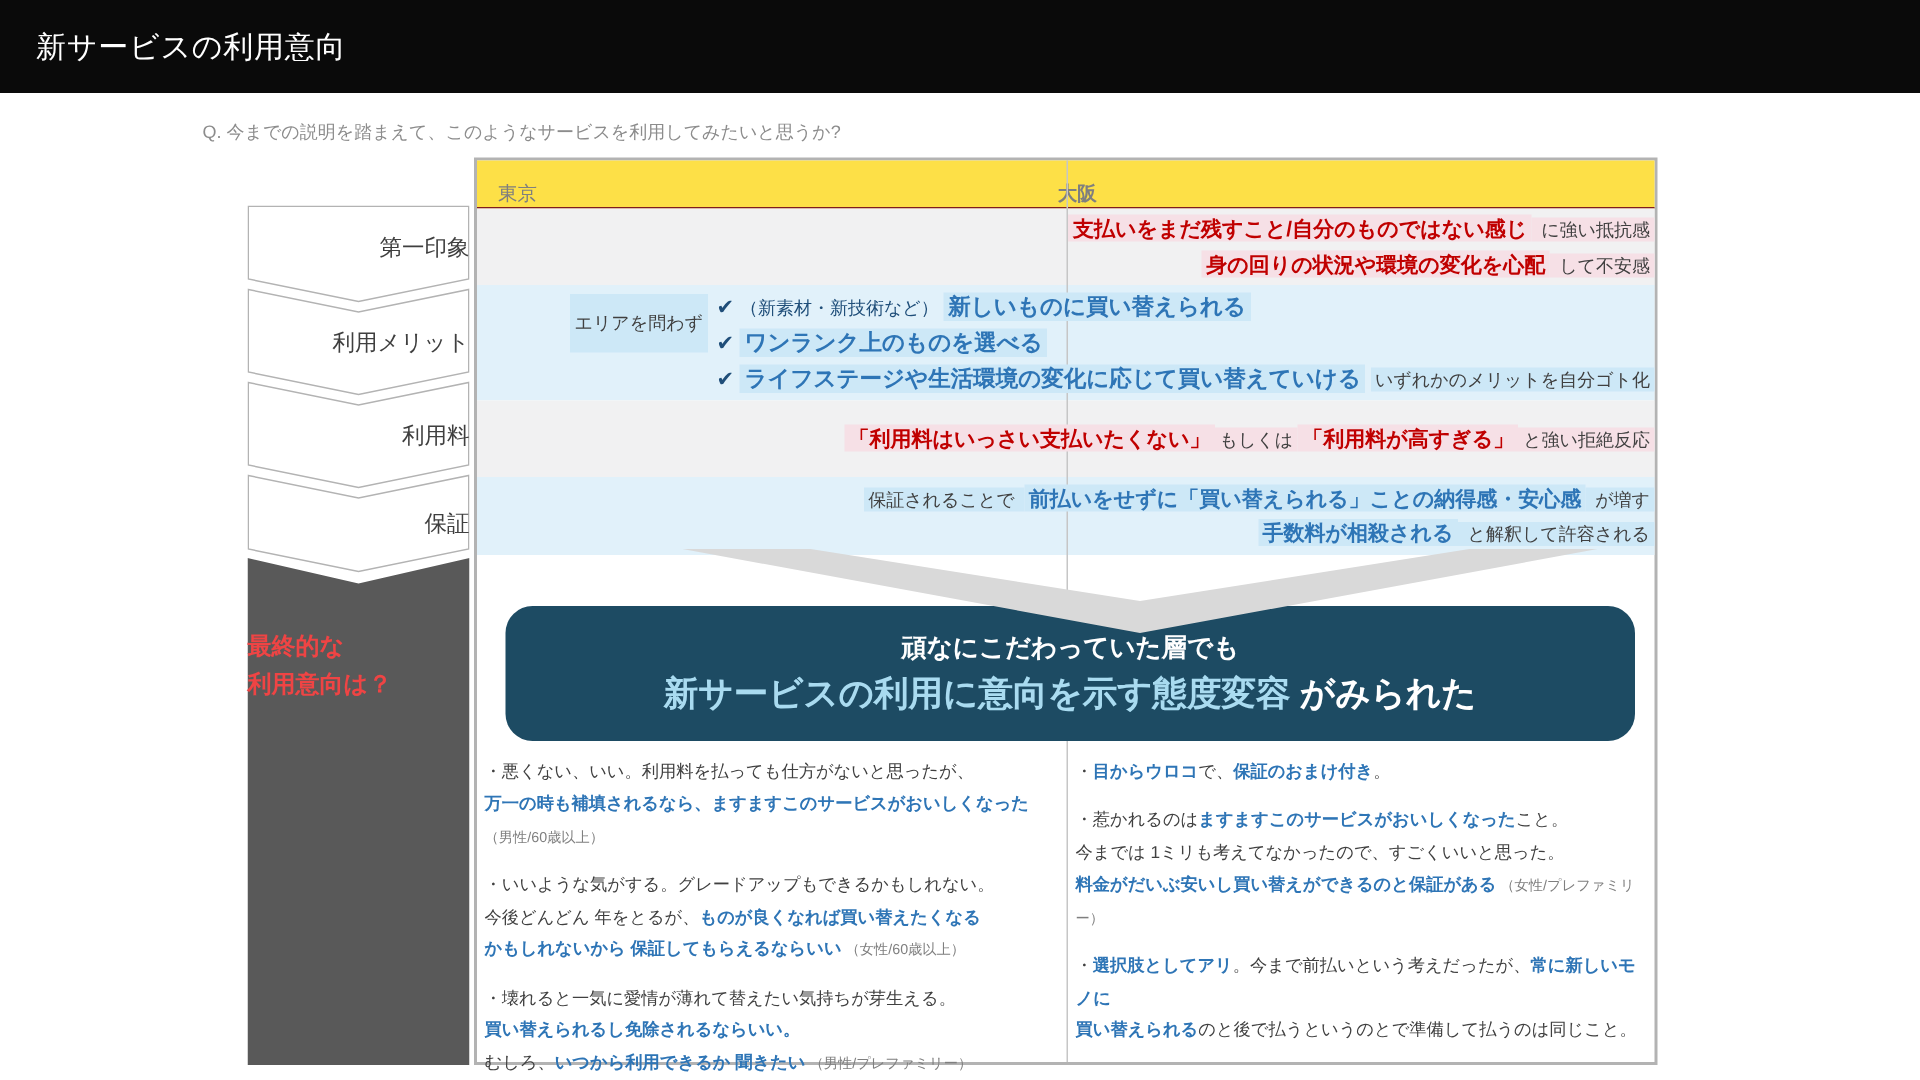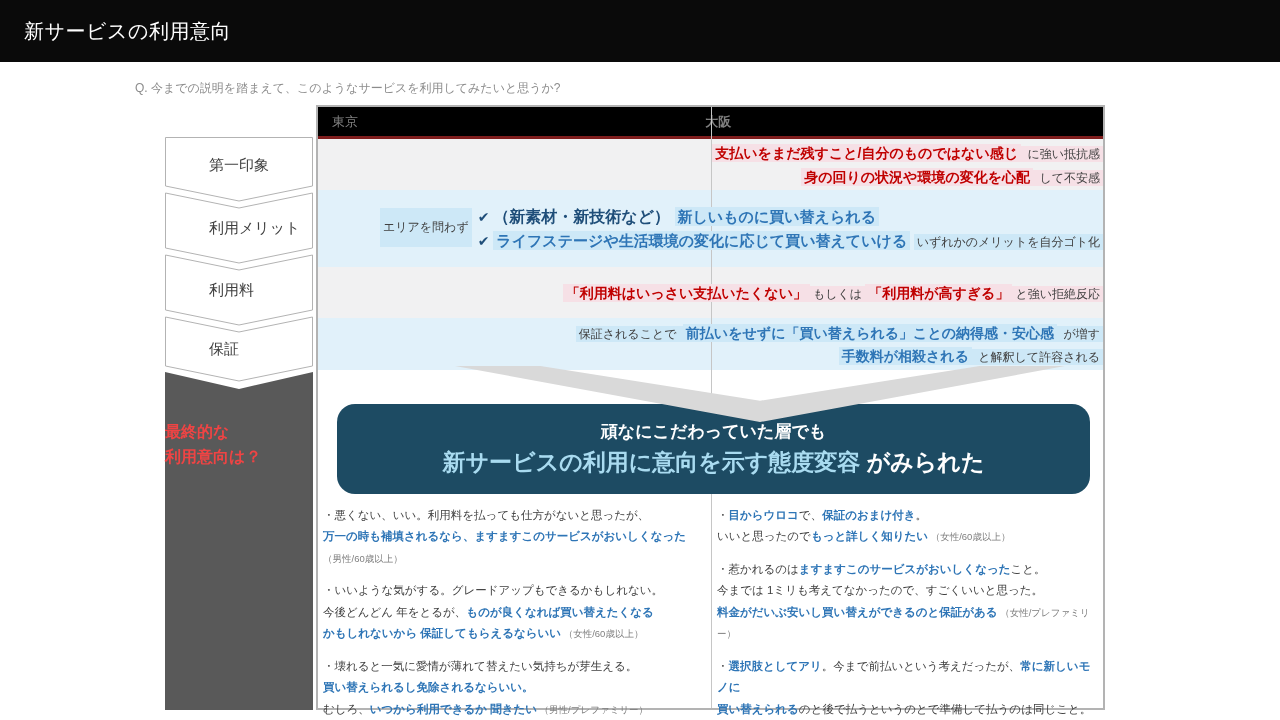--- a/index.html
+++ b/index.html
@@ -10,42 +10,42 @@
     -webkit-font-smoothing:antialiased;
   }
   
   .topbar{position:absolute;left:0;top:0;width:1280px;height:62px;background:#0a0a0a;display:flex;align-items:center;}
   .topbar .title{color:#ffffff;font-size:20px;font-weight:500;margin-left:24px;letter-spacing:.5px;}
   .question{position:absolute;left:135px;top:80px;font-size:12px;color:#8c8c8c;}
 
   
   .tbl{position:absolute;left:316px;top:105px;width:789px;height:605px;border:2px solid #b3b3b3;box-sizing:border-box;background:#fff;}
   .tbl-divider{position:absolute;left:393px;top:0;bottom:0;width:1px;background:#c6c6c6;z-index:1;}
-  .thead{height:32px;display:flex;border-bottom:3px solid #7f1d1d;box-sizing:border-box;background:#000000;}
+  .thead{height:32px;display:flex;border-bottom:1px solid #7f1d1d;box-sizing:border-box;background:#fde047;align-items:flex-end;}
   .thead .hcell{width:393px;display:flex;align-items:center;padding-left:14px;font-size:13px;color:#7f7f7f;box-sizing:border-box;}
   .thead .hcell.osaka{width:436px;padding-left:15px;font-weight:bold;}
 
   .row{position:relative;box-sizing:border-box;display:flex;flex-direction:column;justify-content:center;align-items:flex-end;}
   .row .ln{position:relative;z-index:2;text-align:center;line-height:1.45;white-space:nowrap;}
   .row-gray{background:#f1f1f2;height:51px;}
   .row-blue{background:#e1f1fa;height:52px;}
   .row-merit{background:#e1f1fa;height:77px;justify-content:center;}
 
   .merit-wrap{position:relative;z-index:2;display:flex;align-items:flex-start;}
   .merit-chip{font-size:12px;color:#404040;background:#cde8f7;padding:11px 3px;margin:3px 6px 0 0;white-space:nowrap;}
   .merit-list .ln{text-align:left;line-height:1.5;white-space:nowrap;}
 
   
   .sg{white-space:pre-wrap;}
   .c-red{color:#c00000;font-weight:700;font-size:14px;}
   .c-dk{color:#404040;font-size:12px;}
   .c-bl{color:#2e75b6;font-weight:700;font-size:14px;}
   .c-bigbl{color:#2e75b6;font-weight:700;font-size:15px;}
   .c-nv{color:#1f4e79;font-weight:700;font-size:14px;}
-  .c-nvs{color:#1f4e79;font-weight:700;font-size:16px;}
+  .c-nvs{color:#1f4e79;font-weight:400;font-size:12px;}
   .c-qd{color:#404040;font-size:11.5px;}
   .c-qb{color:#2e75b6;font-weight:700;font-size:11.5px;}
   .c-qs{color:#7f7f7f;font-size:9.5px;}
   .hl-p{background:#f6e0e6;padding:1px 3px;}
   .hl-b{background:#cde8f7;padding:1px 3px;}
 
   
   .big-arrow{position:absolute;left:455px;top:366px;width:610px;height:56px;background:#d9d9d9;z-index:3;
     clip-path:polygon(0 0,14% 0,50% 62%,86% 0,100% 0,50% 100%);}
   .concl{position:absolute;left:337px;top:404px;width:753px;height:90px;background:#1d4b63;border-radius:18px;z-index:2;
@@ -56,21 +56,21 @@
 
   
   .quotes{position:absolute;left:316px;top:497px;width:789px;height:213px;display:flex;z-index:2;}
   .qcol{width:393px;box-sizing:border-box;padding:6px 10px 0 7px;}
   .qcol.osaka{width:396px;padding-left:8px;}
   .quote{margin-bottom:11px;}
   .quote .ln{line-height:1.34;white-space:nowrap;}
 
   
   .sidebar{position:absolute;left:165px;top:137px;width:148px;height:573px;}
-  .stage-label{position:absolute;width:148px;left:165px;text-align:left;font-size:15px;color:#3f3f3f;z-index:2;margin-left:44px;}
+  .stage-label{position:absolute;width:148px;left:165px;text-align:right;font-size:15px;color:#3f3f3f;z-index:2;}
   .final-label{position:absolute;left:165px;top:420px;width:148px;color:#ef4444;
     font-size:16px;font-weight:700;line-height:1.55;z-index:2;}
 </style>
 </head>
 <body>
 
 <div class="topbar">
   <div class="title">新サービスの利用意向</div>
 </div>
 
@@ -102,20 +102,21 @@
   <div class="row row-gray">
       <div class="ln"><span class="sg c-red hl-p">支払いをまだ残すこと/自分のものではない感じ</span><span class="sg c-dk hl-p"> に強い抵抗感</span></div>
       <div class="ln"><span class="sg c-red hl-p">身の回りの状況や環境の変化を心配</span><span class="sg c-dk hl-p"> して不安感</span></div>
     </div>
 
   <div class="row row-merit">
     <div class="merit-wrap">
       <span class="merit-chip">エリアを問わず</span>
       <div class="merit-list">
           <div class="ln"><span class="sg c-nv">✔ </span><span class="sg c-nvs">（新素材・新技術など） </span><span class="sg c-bigbl hl-b">新しいものに買い替えられる</span></div>
+          <div class="ln"><span class="sg c-nv">✔ </span><span class="sg c-bigbl hl-b">ワンランク上のものを選べる</span></div>
           <div class="ln"><span class="sg c-nv">✔ </span><span class="sg c-bigbl hl-b">ライフステージや生活環境の変化に応じて買い替えていける</span><span class="sg c-dk"> </span><span class="sg c-dk hl-b">いずれかのメリットを自分ゴト化</span></div>
         </div>
     </div>
   </div>
 
   <div class="row row-gray">
       <div class="ln"><span class="sg c-red hl-p">「利用料はいっさい支払いたくない」</span><span class="sg c-dk hl-p">もしくは</span><span class="sg c-red hl-p">「利用料が高すぎる」</span><span class="sg c-dk hl-p">と強い拒絶反応</span></div>
     </div>
 
   <div class="row row-blue">
@@ -145,21 +146,20 @@
       </div>
       <div class="quote">
         <div class="ln"><span class="sg c-qd">・壊れると一気に愛情が薄れて替えたい気持ちが芽生える。</span></div>
         <div class="ln"><span class="sg c-qb">買い替えられるし免除されるならいい。</span></div>
         <div class="ln"><span class="sg c-qd">むしろ、</span><span class="sg c-qb">いつから利用できるか 聞きたい</span><span class="sg c-qs"> （男性/プレファミリー）</span></div>
       </div>
     </div>
   <div class="qcol osaka">
       <div class="quote">
         <div class="ln"><span class="sg c-qd">・</span><span class="sg c-qb">目からウロコ</span><span class="sg c-qd">で、</span><span class="sg c-qb">保証のおまけ付き</span><span class="sg c-qd">。</span></div>
-        <div class="ln"><span class="sg c-qd">いいと思ったので</span><span class="sg c-qb">もっと詳しく知りたい</span><span class="sg c-qs"> （女性/60歳以上）</span></div>
       </div>
       <div class="quote">
         <div class="ln"><span class="sg c-qd">・惹かれるのは</span><span class="sg c-qb">ますますこのサービスがおいしくなった</span><span class="sg c-qd">こと。</span></div>
         <div class="ln"><span class="sg c-qd">今までは 1ミリも考えてなかったので、すごくいいと思った。</span></div>
         <div class="ln"><span class="sg c-qb">料金がだいぶ安いし買い替えができるのと保証がある</span><span class="sg c-qs"> （女性/プレファミリー）</span></div>
       </div>
       <div class="quote">
         <div class="ln"><span class="sg c-qd">・</span><span class="sg c-qb">選択肢としてアリ</span><span class="sg c-qd">。今まで前払いという考えだったが、</span><span class="sg c-qb">常に新しいモノに</span></div>
         <div class="ln"><span class="sg c-qb">買い替えられる</span><span class="sg c-qd">のと後で払うというのとで準備して払うのは同じこと。</span></div>
         <div class="ln"></div>

